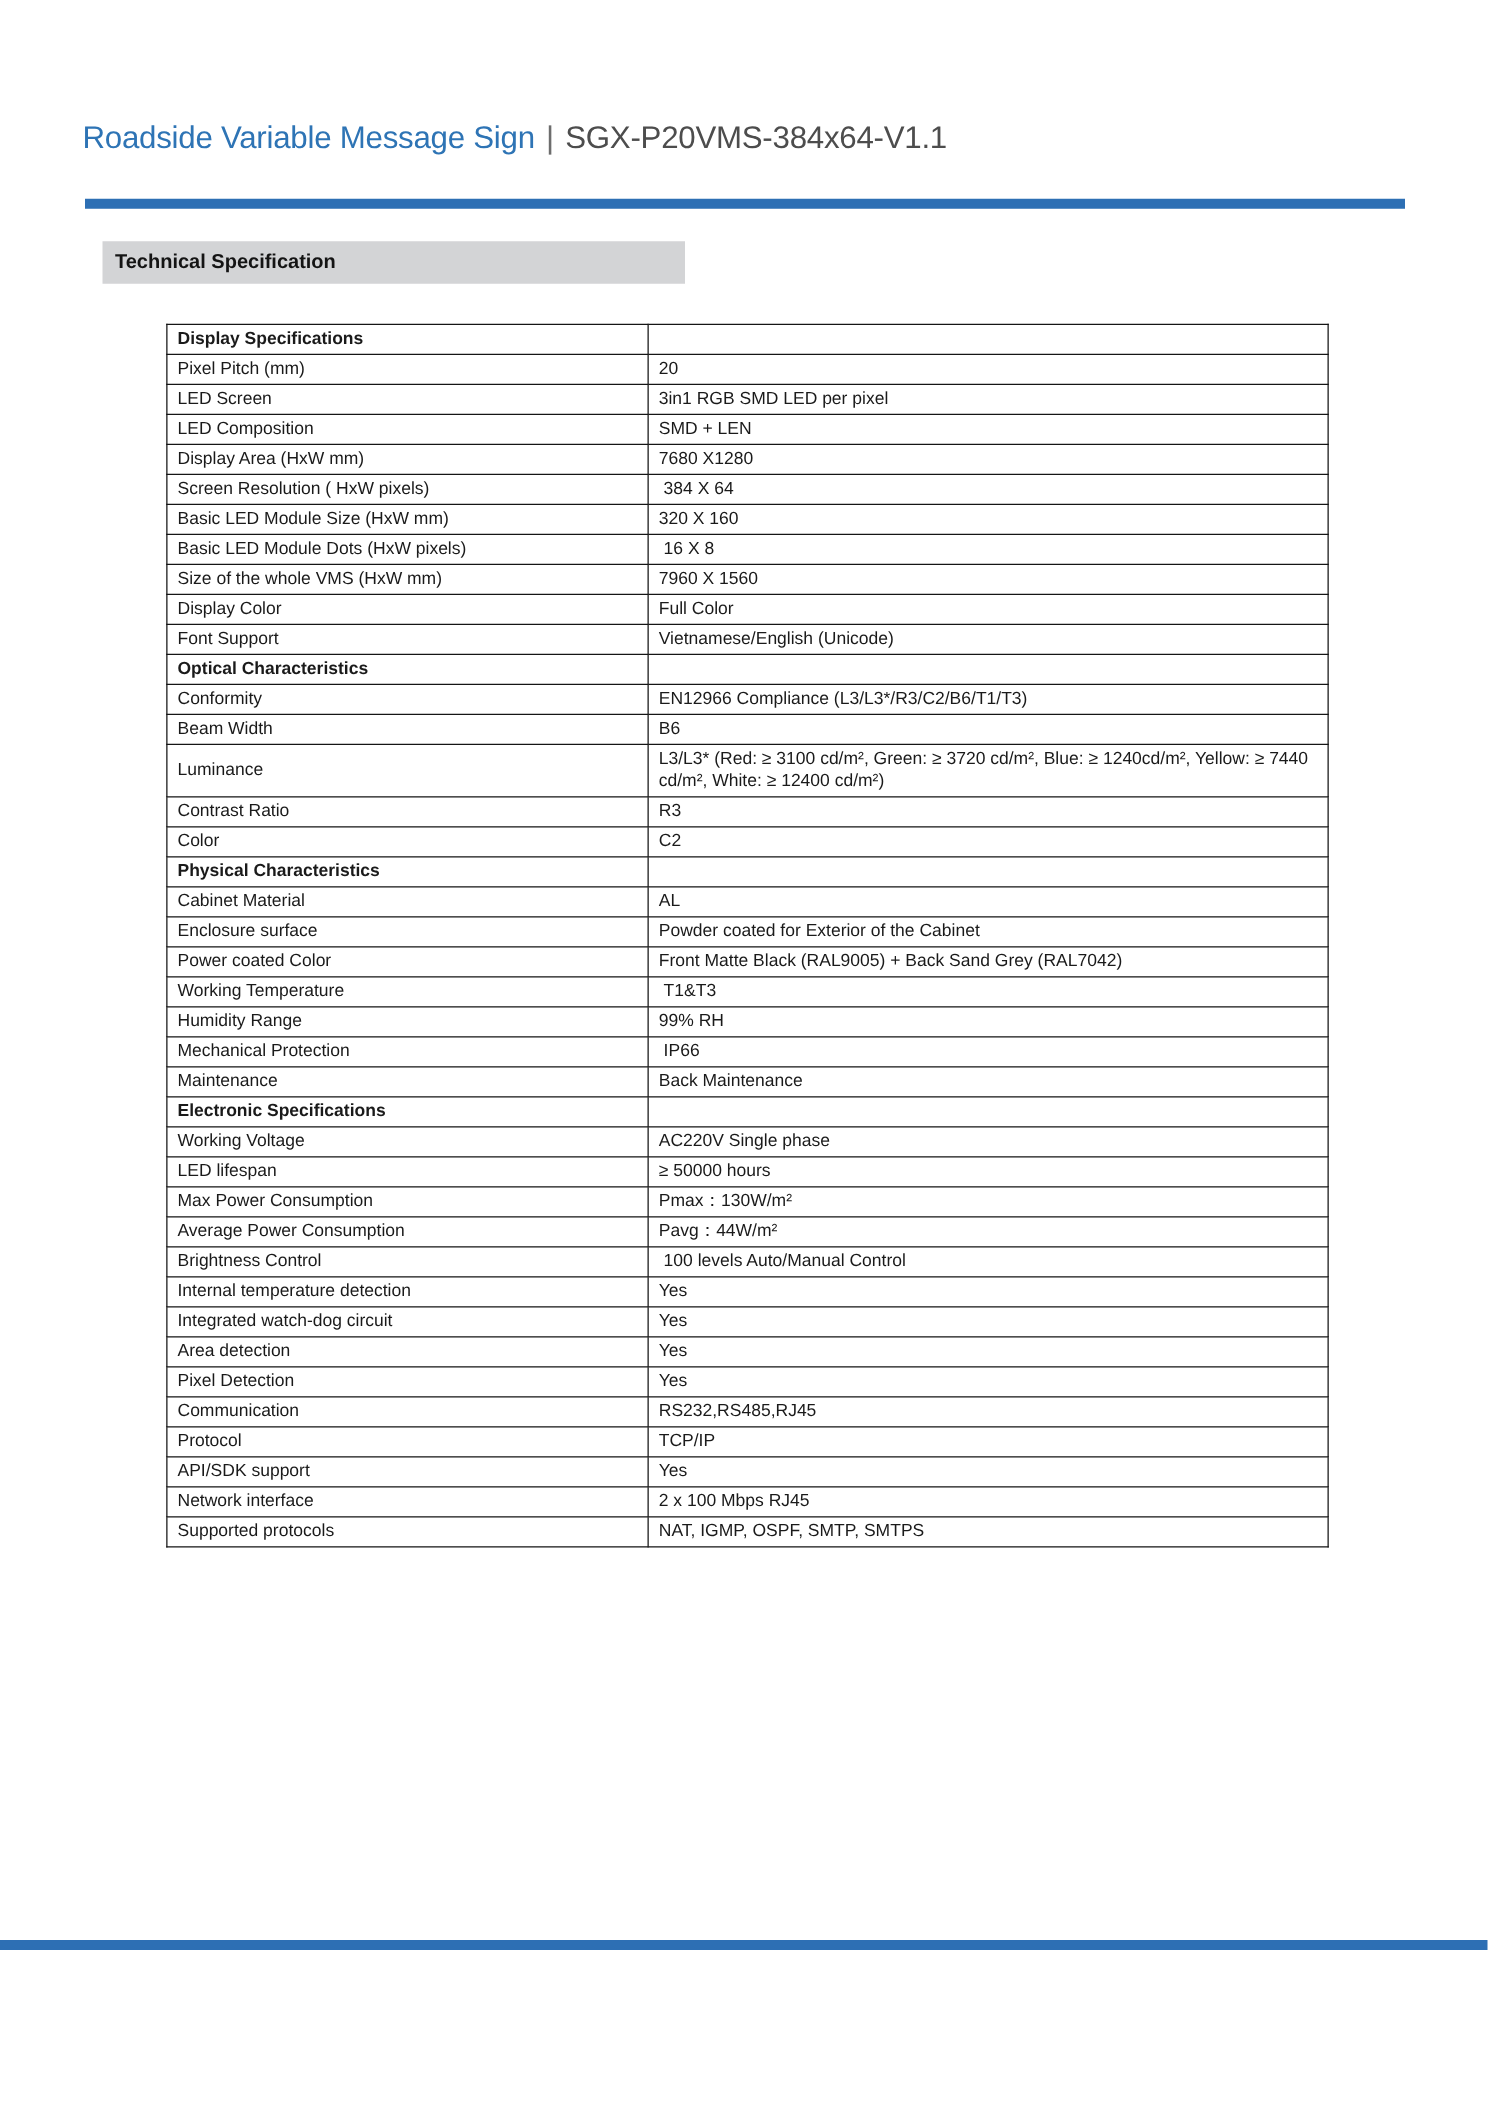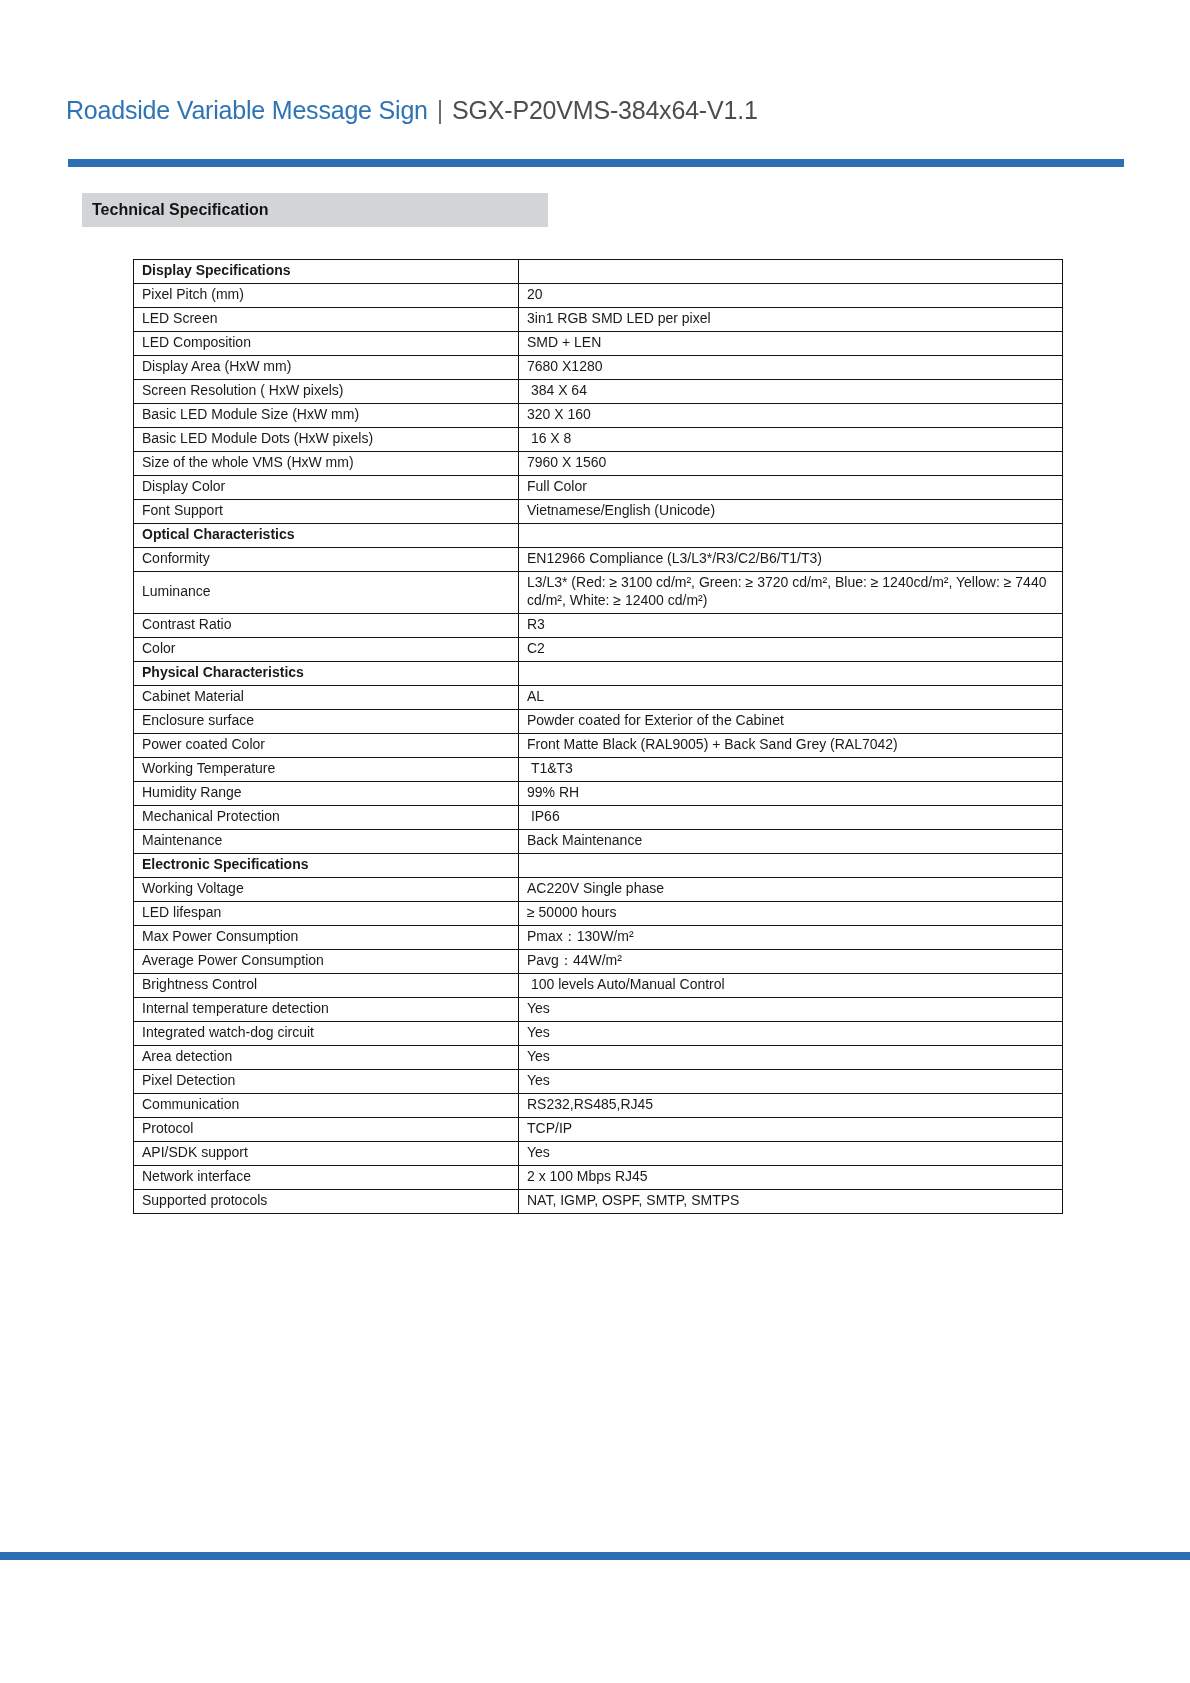--- a/index.html
+++ b/index.html
@@ -138,20 +138,24 @@
   </tr>
       <tr class="section">
     <td class="label-col">Optical Characteristics</td>
     <td class="value-col"></td>
   </tr>
       <tr>
     <td class="label-col">Conformity</td>
     <td class="value-col">EN12966 Compliance (L3/L3*/R3/C2/B6/T1/T3)</td>
   </tr>
       <tr>
+    <td class="label-col">Beam Width</td>
+    <td class="value-col">B6</td>
+  </tr>
+      <tr>
     <td class="label-col">Luminance</td>
     <td class="value-col">L3/L3* (Red: ≥ 3100 cd/m², Green: ≥ 3720 cd/m², Blue: ≥ 1240cd/m², Yellow: ≥ 7440 cd/m², White: ≥ 12400 cd/m²)</td>
   </tr>
       <tr>
     <td class="label-col">Contrast Ratio</td>
     <td class="value-col">R3</td>
   </tr>
       <tr>
     <td class="label-col">Color</td>
     <td class="value-col">C2</td>

